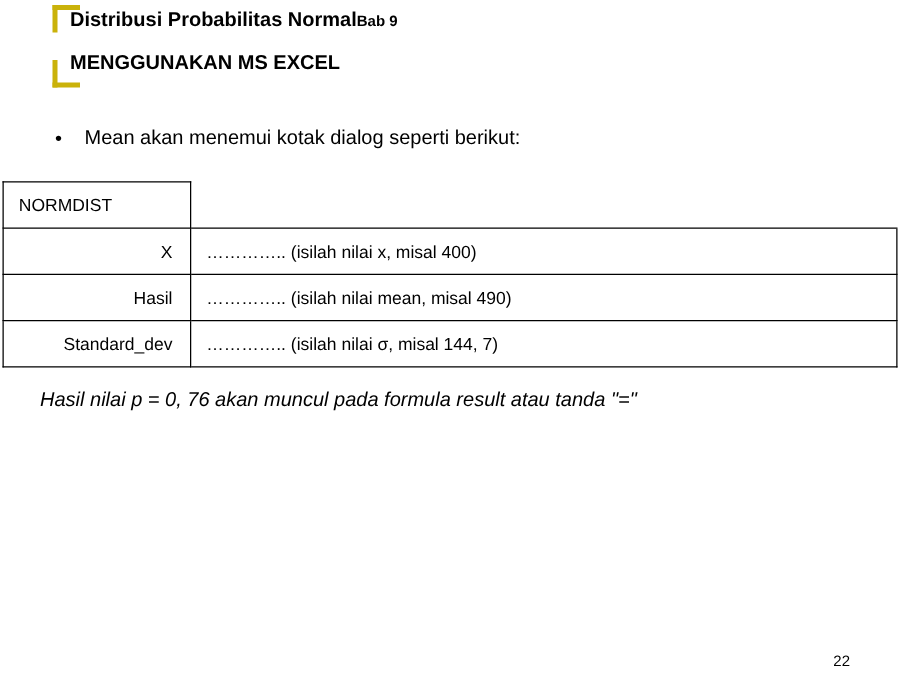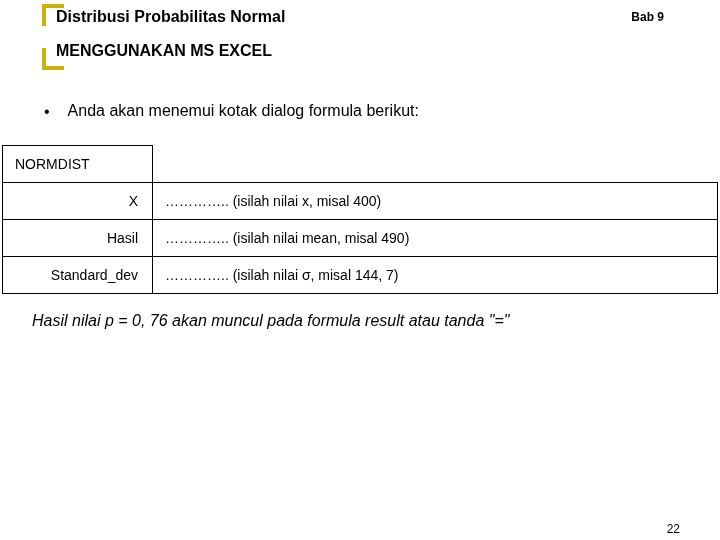--- a/index.html
+++ b/index.html
@@ -8,21 +8,21 @@
     height: 540px;
     background: #fff;
     font-family: Arial, Helvetica, sans-serif;
     color: #000;
     position: relative;
   }
   .title-bar {
     position: relative;
     padding: 8px 56px 4px 56px;
     display: flex;
-    justify-content: space-between;
+    justify-content: flex-start;
     align-items: center;
   }
   .title-bar .title { font-size: 16px; font-weight: bold; }
   .title-bar .chapter { font-size: 12px; font-weight: bold; }
   .title-corner {
     position: absolute;
     left: 42px;
     top: 4px;
     width: 22px;
     height: 22px;
@@ -98,21 +98,21 @@
   <div class="chapter">Bab 9</div>
 </div>
 
 <div class="section-wrap">
   <div class="section-corner"></div>
   <div class="section">MENGGUNAKAN MS EXCEL</div>
 </div>
 
 <div class="bullet-row">
   <span class="bullet-dot">•</span>
-  <span>Anda akan menemui kotak dialog formula berikut:</span>
+  <span>Mean akan menemui kotak dialog seperti berikut:</span>
 </div>
 
 <table class="table">
   <tbody>
       <tr>
     <td class="func-head">NORMDIST</td>
     <td class="blank-head"></td>
   </tr>
   <tr>
     <td class="label">X</td>

